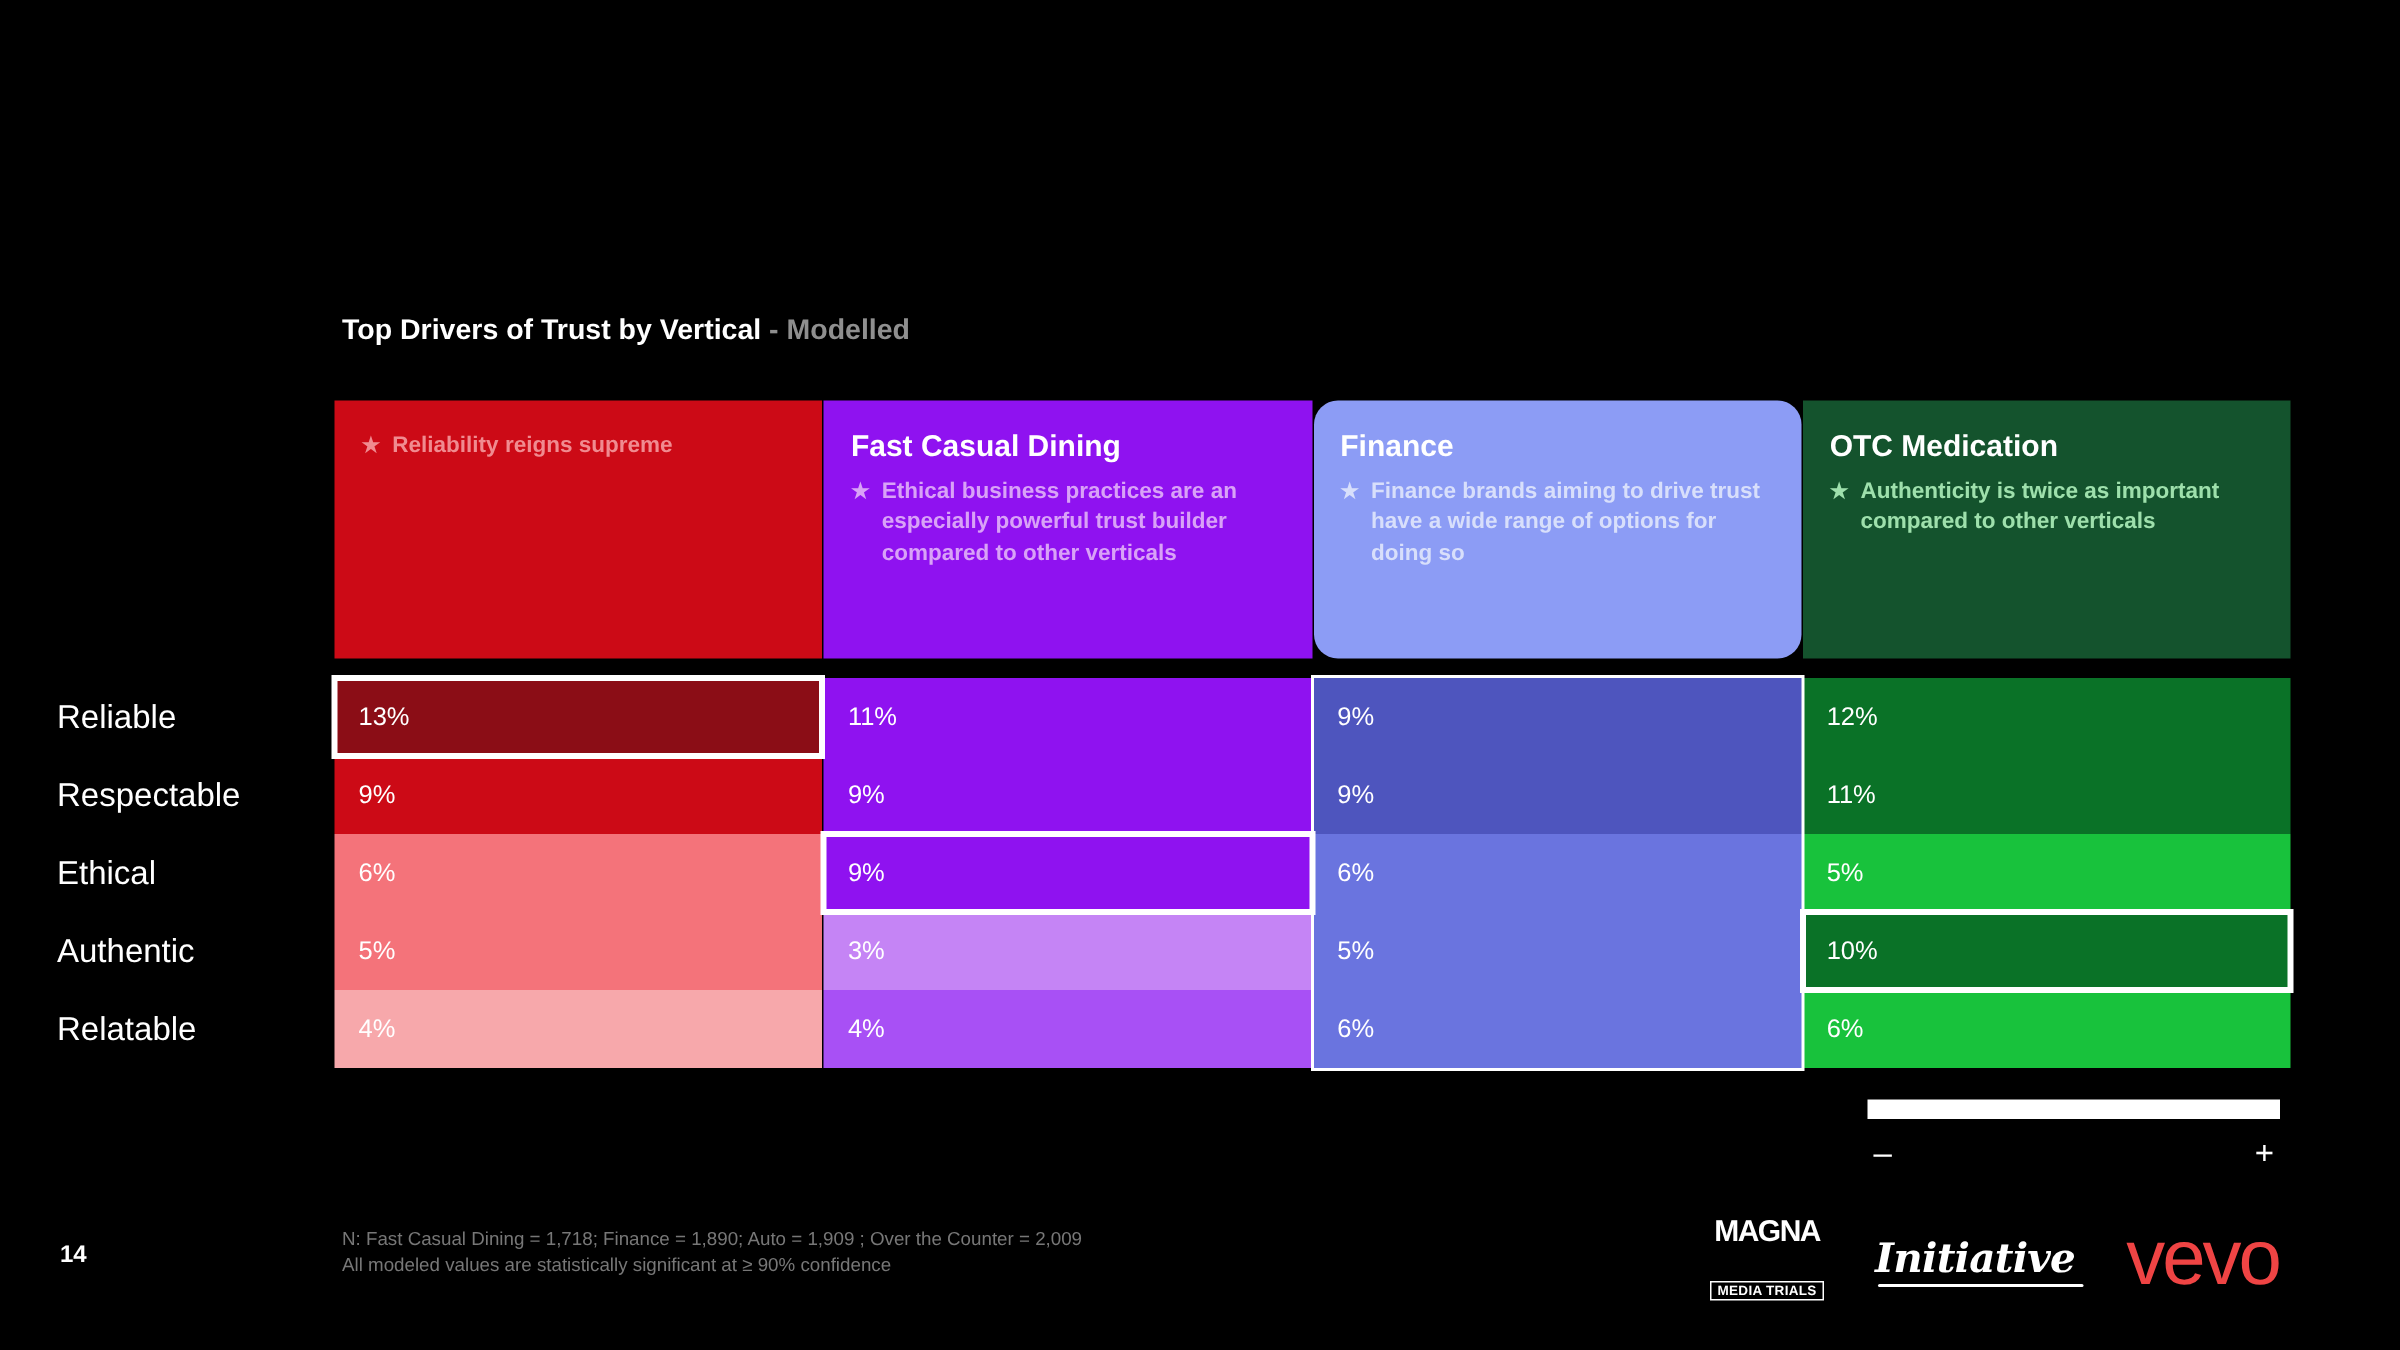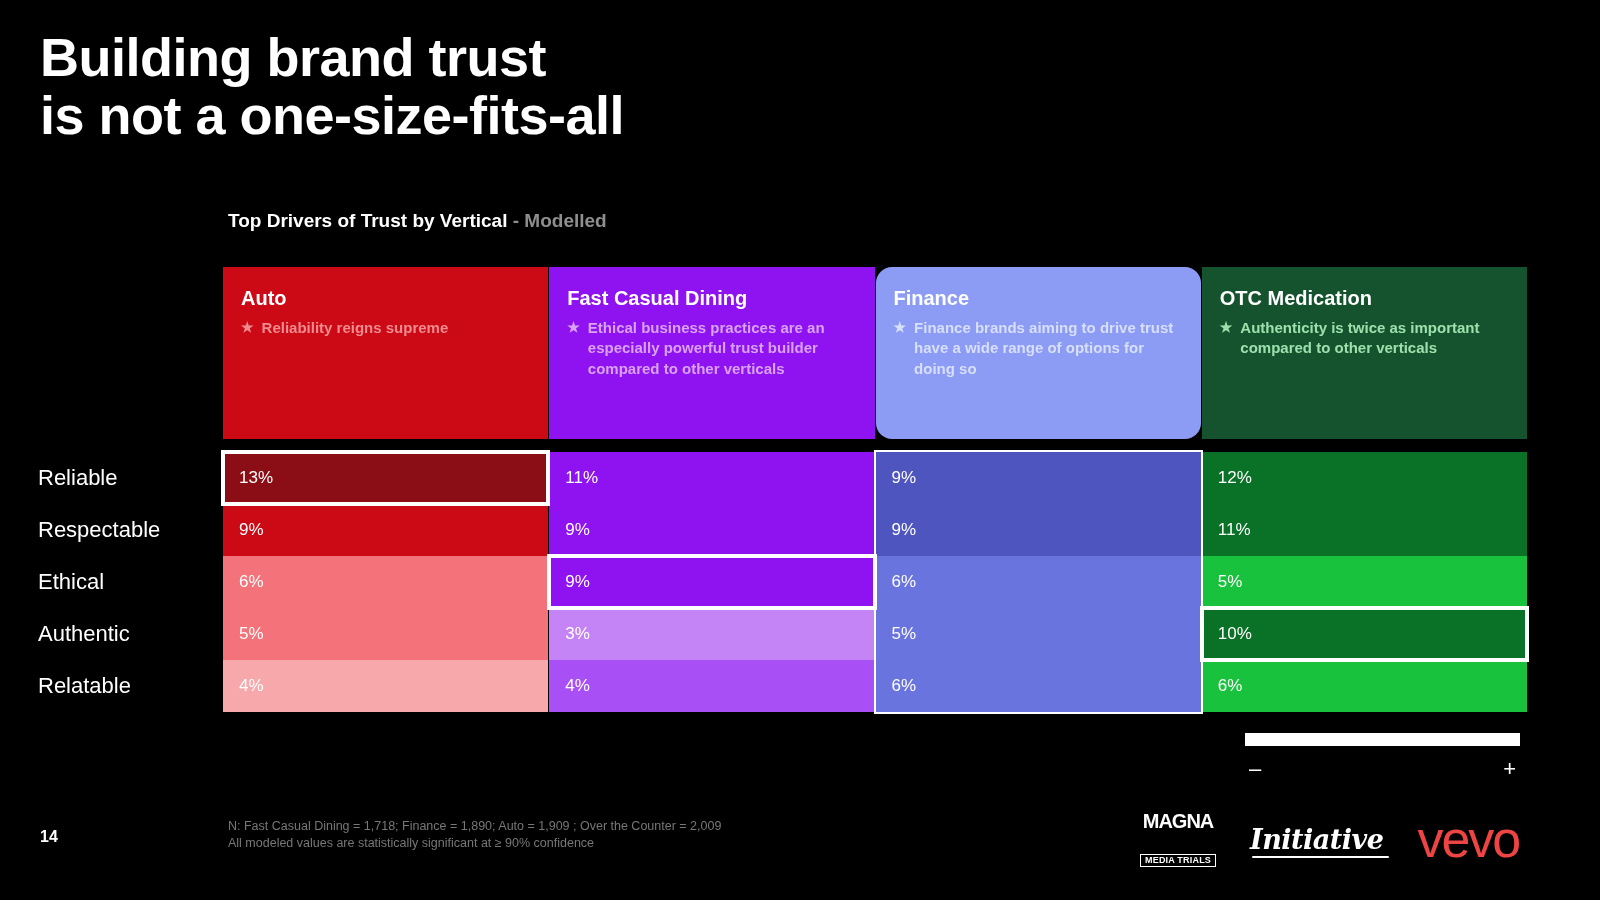--- a/index.html
+++ b/index.html
@@ -195,30 +195,27 @@
     letter-spacing:-2px;
     line-height:1;
     font-family:"Liberation Sans", sans-serif;
   }
 </style>
 </head>
 <body>
 
 <div id="slide">
 
-  <div class="title">Building brand trust
-is not a one-size-fits-all</div>
 
   <div class="subtitle">
     <span>Top Drivers of Trust by Vertical</span><span class="muted"> - </span><span class="muted">Modelled</span>
   </div>
 
   <div class="cards" id="cards">
       <div class="card" style="background: rgb(204, 10, 22);">
-        <div class="card-title">Auto</div>
         <div class="card-bullet" style="color: rgb(240, 139, 144);">
           <span class="star">★</span>
           <span>Reliability reigns supreme</span>
         </div>
       </div>
       <div class="card" style="background: rgb(143, 18, 240);">
         <div class="card-title">Fast Casual Dining</div>
         <div class="card-bullet" style="color: rgb(217, 162, 247);">
           <span class="star">★</span>
           <span>Ethical business practices are an especially powerful trust builder compared to other verticals</span>

